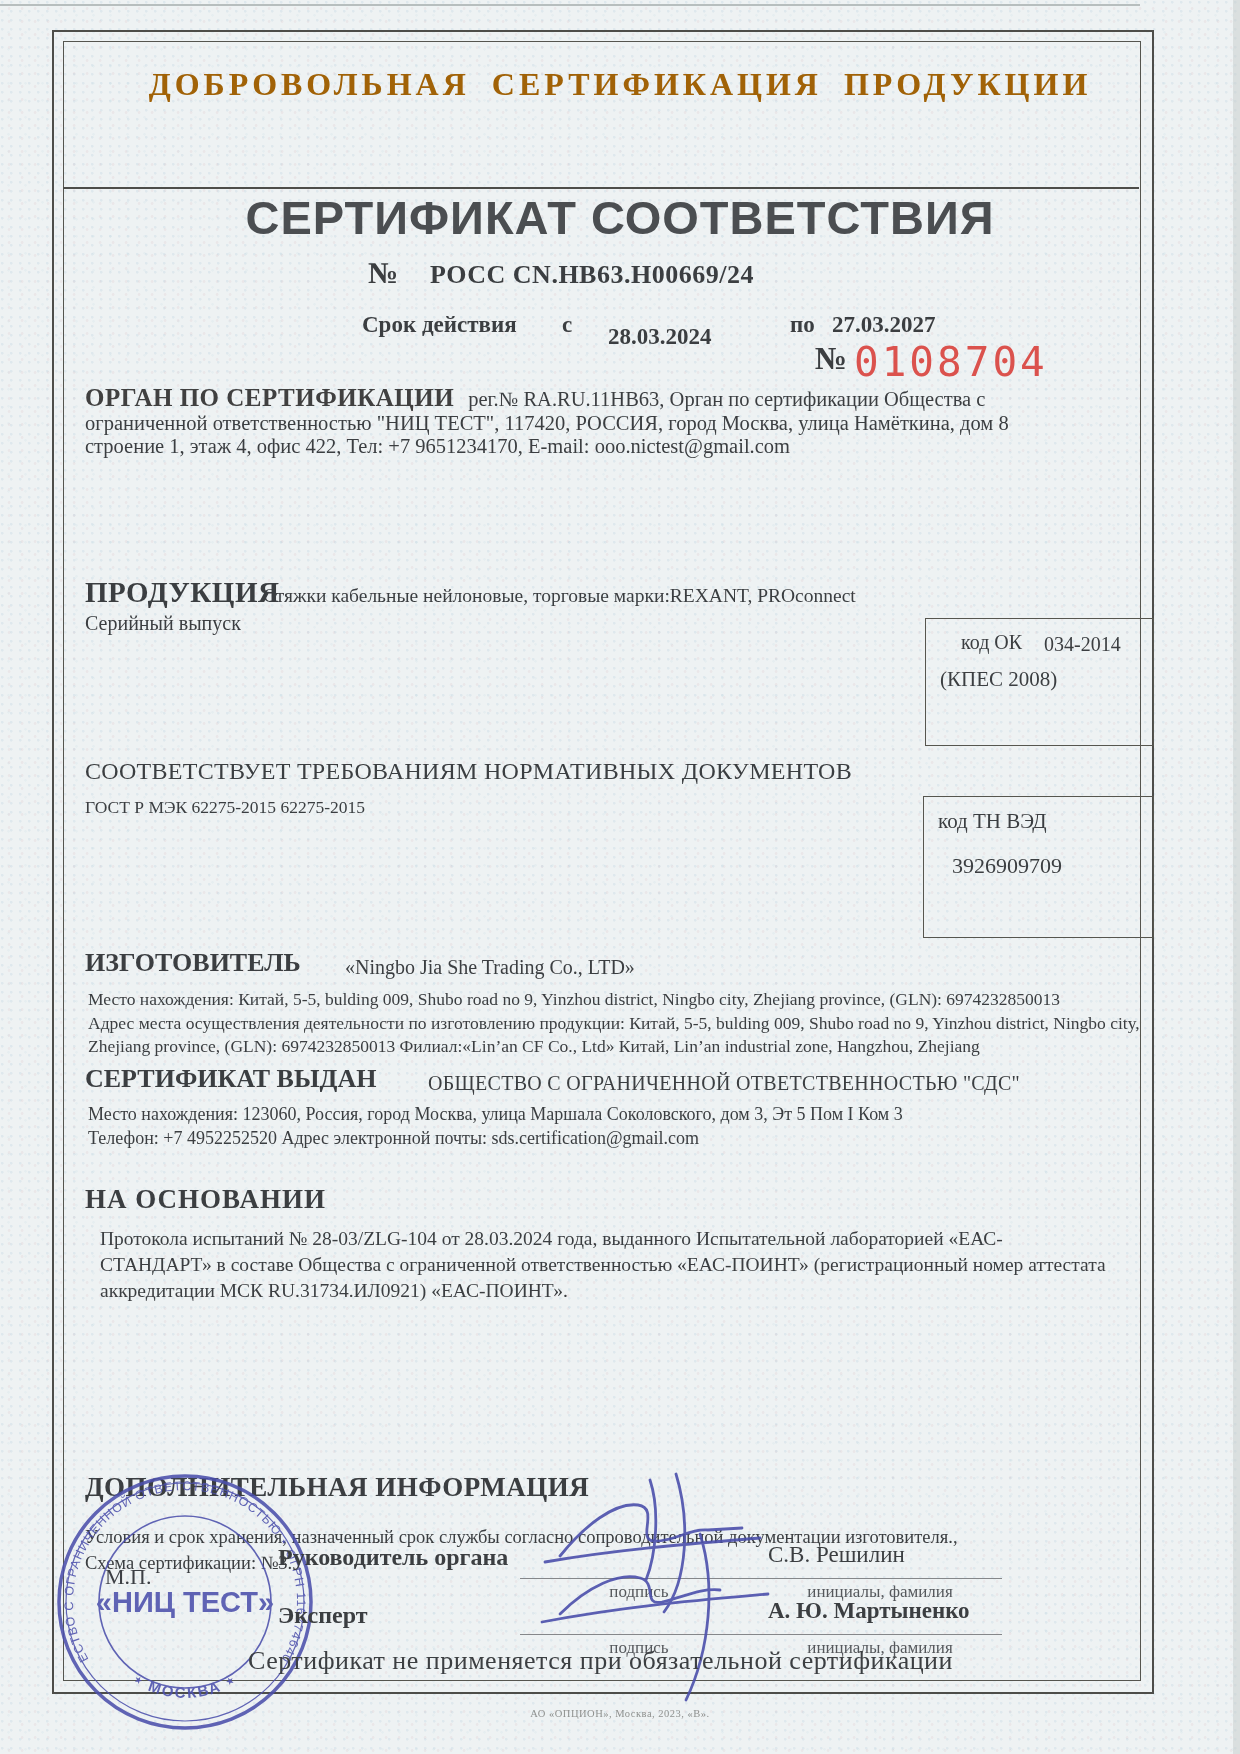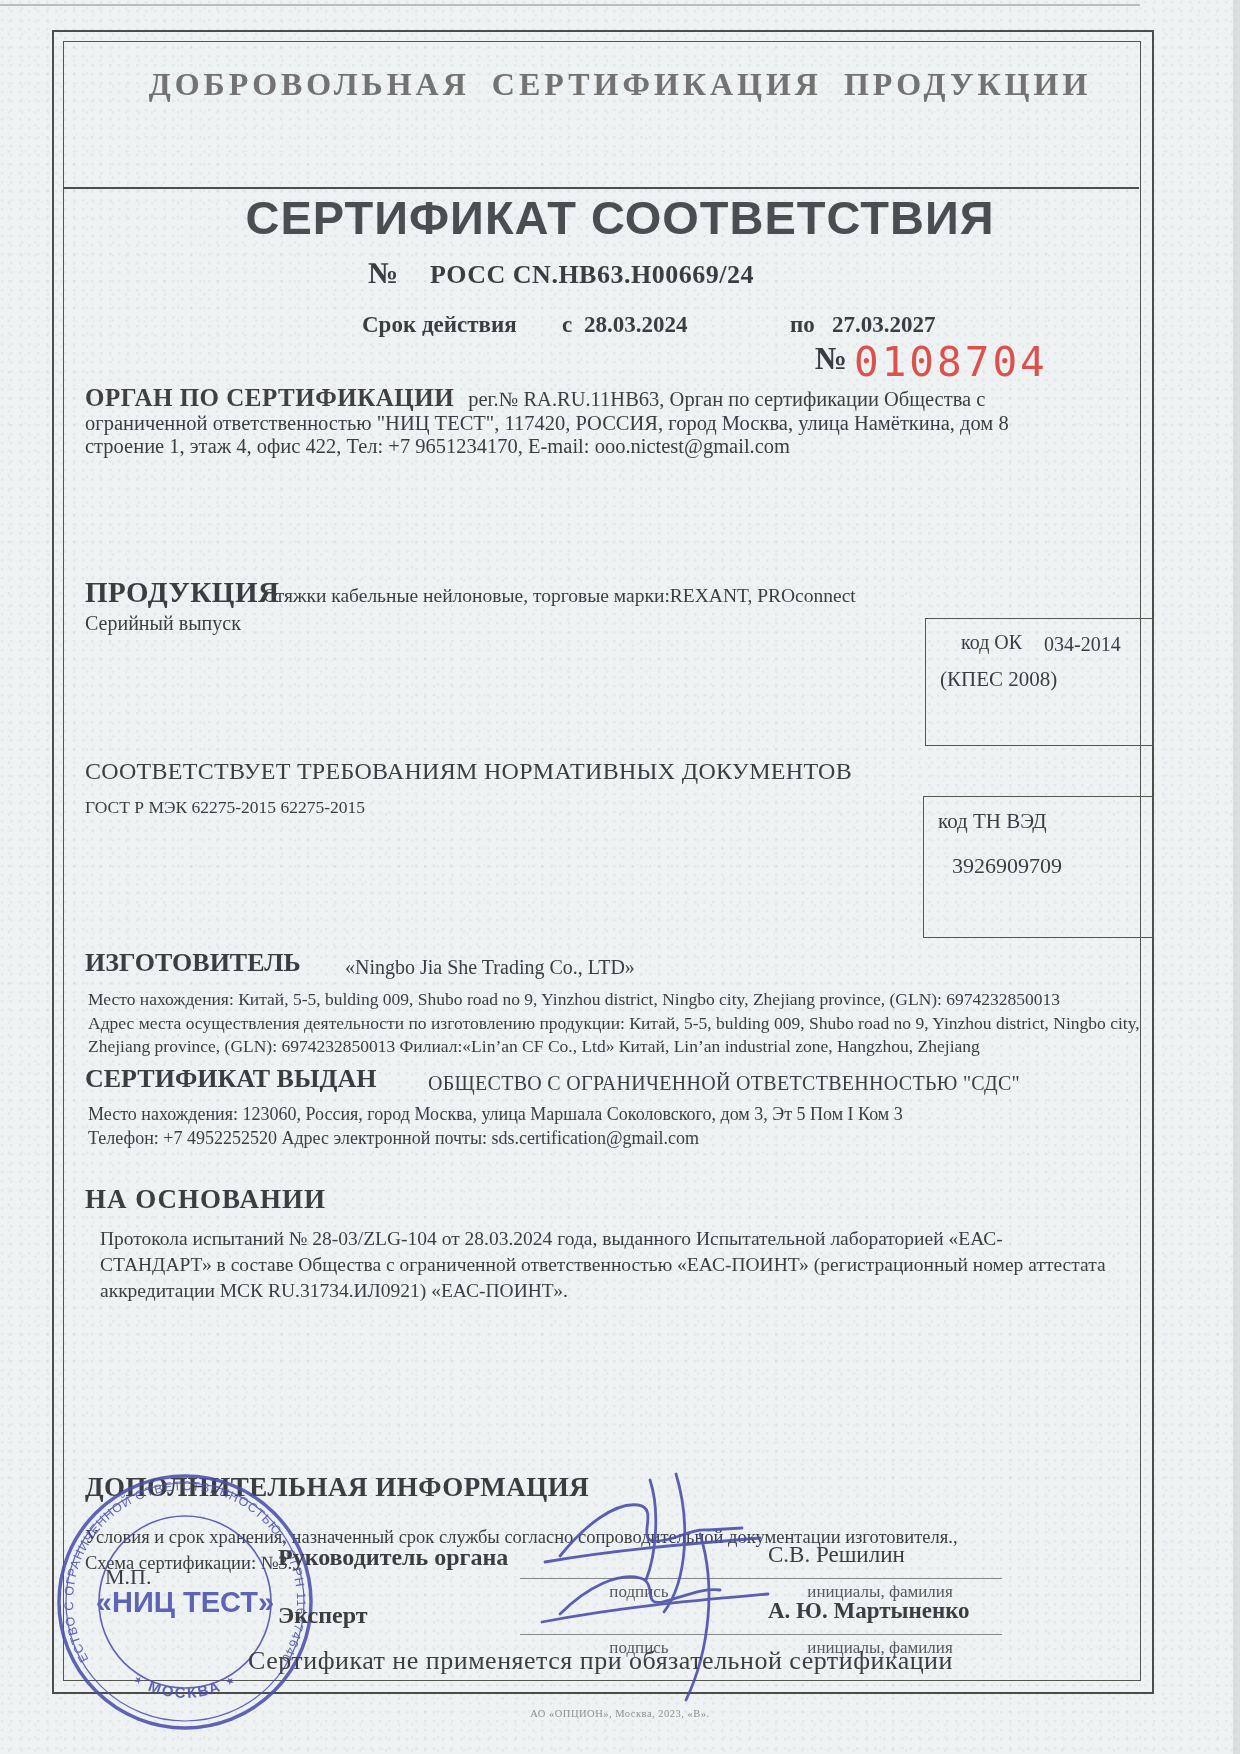--- a/index.html
+++ b/index.html
@@ -13,29 +13,29 @@
     background-size:9px 9px,13px 13px,17px 17px;
     font-family:"Liberation Serif","DejaVu Serif",serif;
     color:#3b3e41;
   }
   .abs{position:absolute;}
   .scan-edge-top{left:0;top:4px;width:1140px;height:2px;background:#9aa2a2;opacity:.65;}
   .scan-edge-right{right:0;top:0;width:7px;height:100%;background:#c6cccc;opacity:.5;}
   .frame-outer{left:52px;top:30px;width:1098px;height:1660px;border:2.5px solid #4d4d49;}
   .frame-inner{left:63px;top:41px;width:1076px;height:1638px;border:1.3px solid #55554f;}
   .header-band{left:63px;top:41px;width:1076px;height:146px;border-bottom:2px solid #4d4d49;}
-  .header-cert{left:0;top:66px;width:1240px;text-align:center;font-weight:bold;font-size:32px;letter-spacing:4px;word-spacing:10px;color:#737373;}
+  .header-cert{left:0;top:66px;width:1240px;text-align:center;font-weight:bold;font-size:32px;letter-spacing:4px;word-spacing:10px;color:#a16207;}
   .main-title{left:0;top:190px;width:1240px;text-align:center;font-family:"Liberation Sans",sans-serif;font-weight:bold;font-size:47px;letter-spacing:1px;color:#4b4e51;}
   .no-label{font-size:30px;font-weight:bold;}
   .cert-no-label{left:368px;top:256px;}
   .cert-no{left:414px;top:260px;font-weight:bold;font-size:26px;letter-spacing:.5px;margin-left:16px;}
   .validity{top:312px;font-weight:bold;font-size:23px;}
   .v-label{left:362px;}
   .v-from-label{left:562px;}
-  .v-from{left:584px;}
+  .v-from{left:608px;margin-top:12px;}
   .v-to-label{left:790px;}
   .v-to{left:832px;}
   .blank-no-label{left:815px;top:340px;font-size:32px;font-weight:bold;}
   .blank-no{left:854px;top:338px;font-family:"DejaVu Sans Mono",monospace;font-size:41px;color:#da4540;letter-spacing:3px;opacity:.92;}
   .organ-para{left:85px;top:386px;width:940px;font-size:20.5px;line-height:23.5px;}
   .organ-para b{font-size:25px;letter-spacing:.5px;color:#404040;padding-right:14px;}
   .product-heading{left:85px;top:576px;font-weight:bold;font-size:29px;letter-spacing:.5px;}
   .product-type{left:85px;top:612px;font-size:20px;}
   .product-text{left:263px;top:585px;width:640px;font-size:19.5px;}
   .code-box{border:1.5px solid #56564f;}

